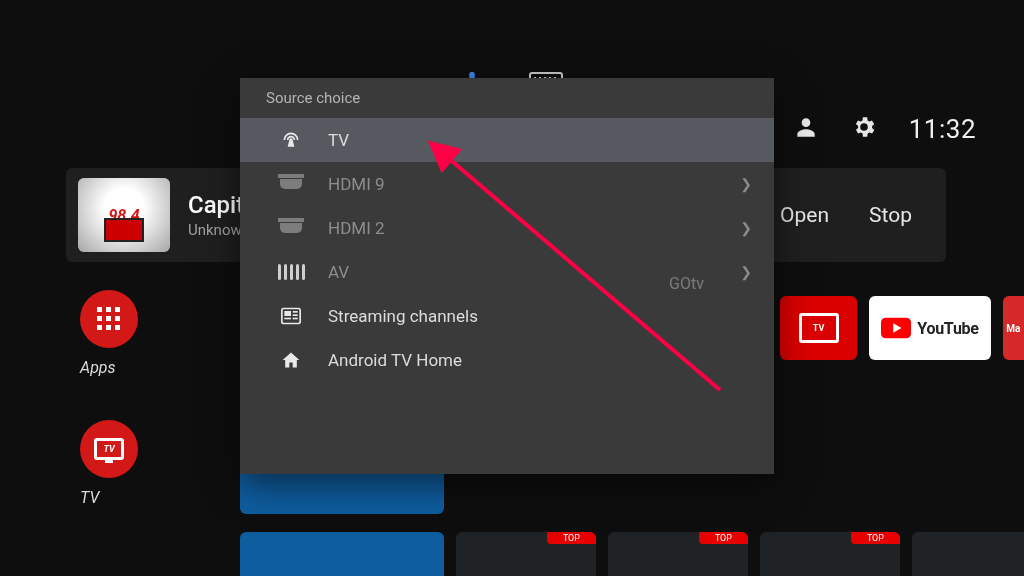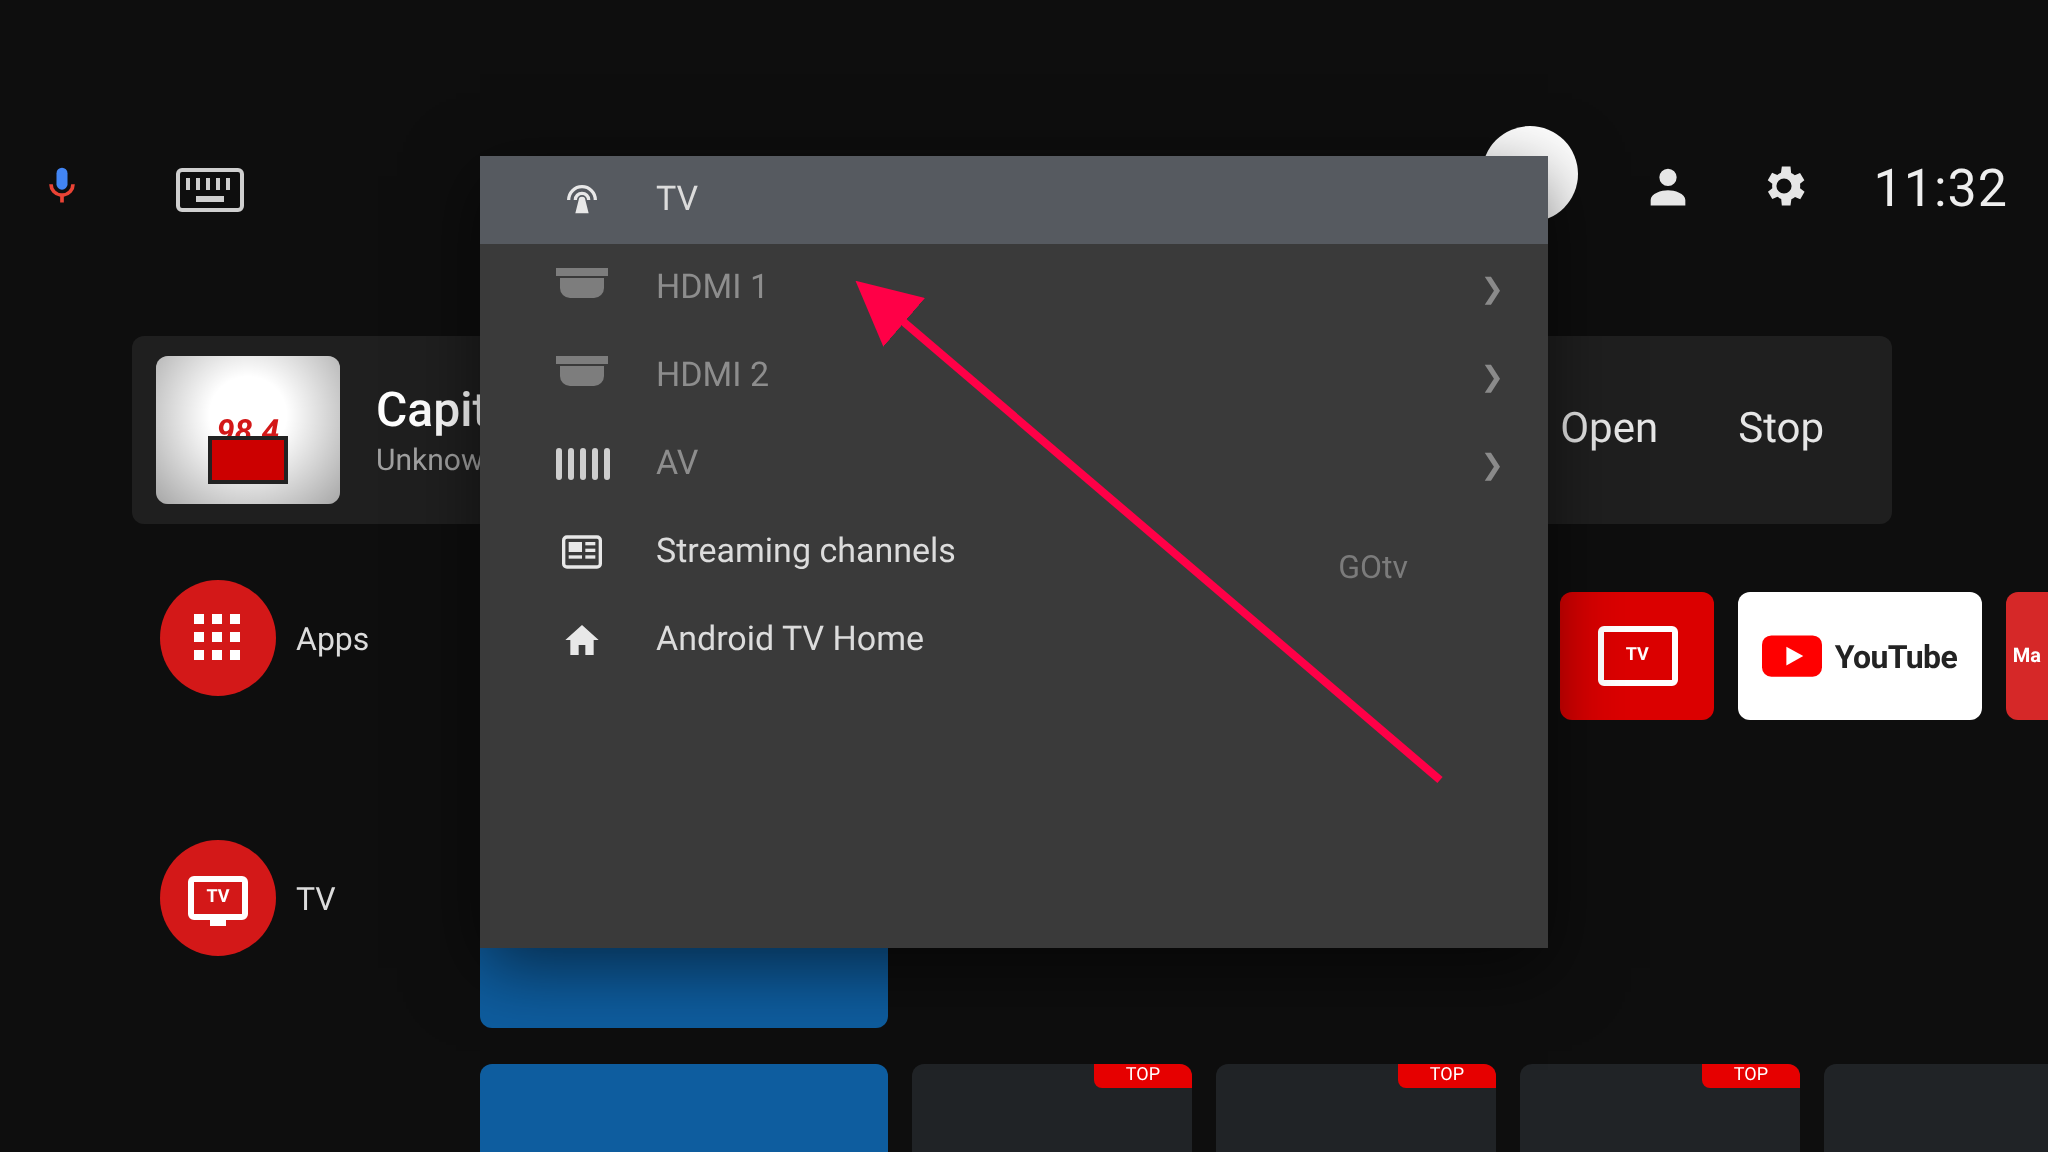--- a/index.html
+++ b/index.html
@@ -15,21 +15,22 @@
   }
 
   
   .topbar {
     position: absolute;
     top: 70px;
     left: 0; right: 0;
     height: 50px;
     display: flex;
     align-items: center;
-    padding: 0 20px;
+    padding: 0 48px;
+    flex-direction: column;
   }
   .tb-left { display: flex; align-items: center; gap: 46px; }
   .mic-icon svg { width: 22px; height: 22px; }
   .kbd-icon {
     width: 34px; height: 22px;
     border: 2px solid #cfcfcf; border-radius: 3px;
     position: relative;
   }
   .kbd-icon::before {
     content: ""; position: absolute; left: 3px; right: 3px; top: 3px; bottom: 8px;
@@ -78,21 +79,21 @@
     position:absolute; top:40px; width:40px; height:24px;
     background:#c00; border:2px solid #222;
   }
   .card-text { margin-left:18px; }
   .card-title { font-size:24px; color:#fff; font-weight:500; }
   .card-sub   { font-size:15px; color:#a1a1a1; margin-top:2px; }
   .card-actions { margin-left:auto; display:flex; gap:40px; padding-right:22px; }
   .card-actions span { font-size:21px; color:#e6e6e6; }
 
   
-  .side-item { position:absolute; display:flex; flex-direction:row; align-items:center; gap:10px; }
+  .side-item { position:absolute; display:flex; flex-direction:column; gap:10px;font-style:italic; }
   .circle { width:58px; height:58px; border-radius:50%; background:#d31818; display:flex; align-items:center; justify-content:center; }
   .side-label { font-size:16px; color:#dcdcdc; }
   .apps-dots { width:24px; height:24px; display:grid; grid-template-columns:repeat(3,1fr); grid-template-rows:repeat(3,1fr); gap:3px; }
   .apps-dots i { background:#fff; width:5px; height:5px; }
   .tv-glyph { width:30px; height:22px; border:3px solid #fff; border-radius:3px; position:relative; }
   .tv-glyph::before { content:"TV"; position:absolute; inset:0; display:flex; align-items:center; justify-content:center; color:#fff; font-size:9px; font-weight:700; }
   .tv-glyph::after { content:""; position:absolute; left:8px; right:8px; bottom:-6px; height:3px; background:#fff; }
 
   
   .tiles { position:absolute; top:296px; left:780px; right:0; height:64px; display:flex; gap:12px; }
@@ -242,34 +243,35 @@
   <div class="btile">
       <span class="tag">TOP</span>
     </div>
   <div class="btile">
       <span class="tag">TOP</span>
     </div>
   <div class="btile"></div>
 </div>
 
 <div class="modal">
+  <div class="modal-title">Source choice</div>
   <div id="src-list">
       <div class="src sel">
         <span class="src-icon">
           <svg width="20" height="20" viewBox="0 0 24 24">
             <path fill="#e8e8e8" d="M12 3a9 9 0 0 0-9 9h2a7 7 0 0 1 14 0h2a9 9 0 0 0-9-9zm0 4a5 5 0 0 0-5 5h2a3 3 0 0 1 6 0h2a5 5 0 0 0-5-5zm0 3a2 2 0 0 0-2 2l-2 8h8l-2-8a2 2 0 0 0-2-2z"></path>
           </svg>
         </span>
         <span class="src-label">TV</span>
       </div>
       <div class="src dim">
         <span class="src-icon">
           <div class="port"></div>
         </span>
-        <span class="src-label">HDMI 1</span>
+        <span class="src-label">HDMI 9</span>
         <span class="chev">❯</span>
       </div>
       <div class="src dim">
         <span class="src-icon">
           <div class="port"></div>
         </span>
         <span class="src-label">HDMI 2</span>
         <span class="chev">❯</span>
       </div>
       <div class="src dim">

